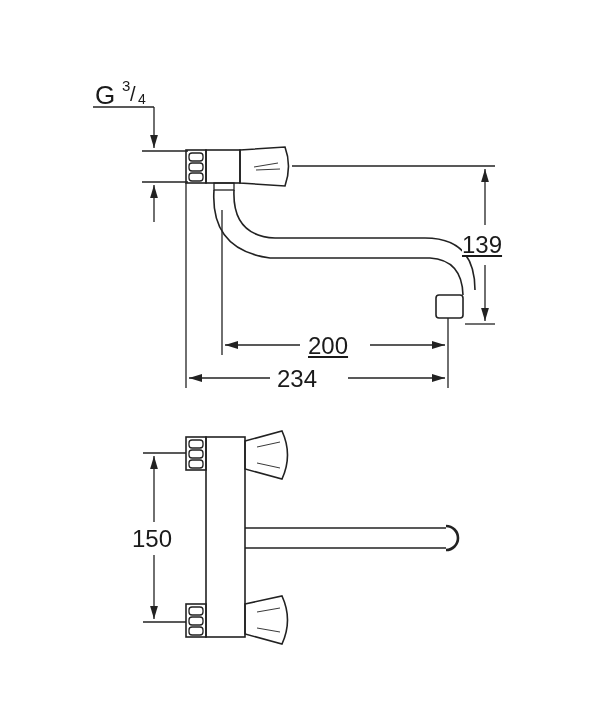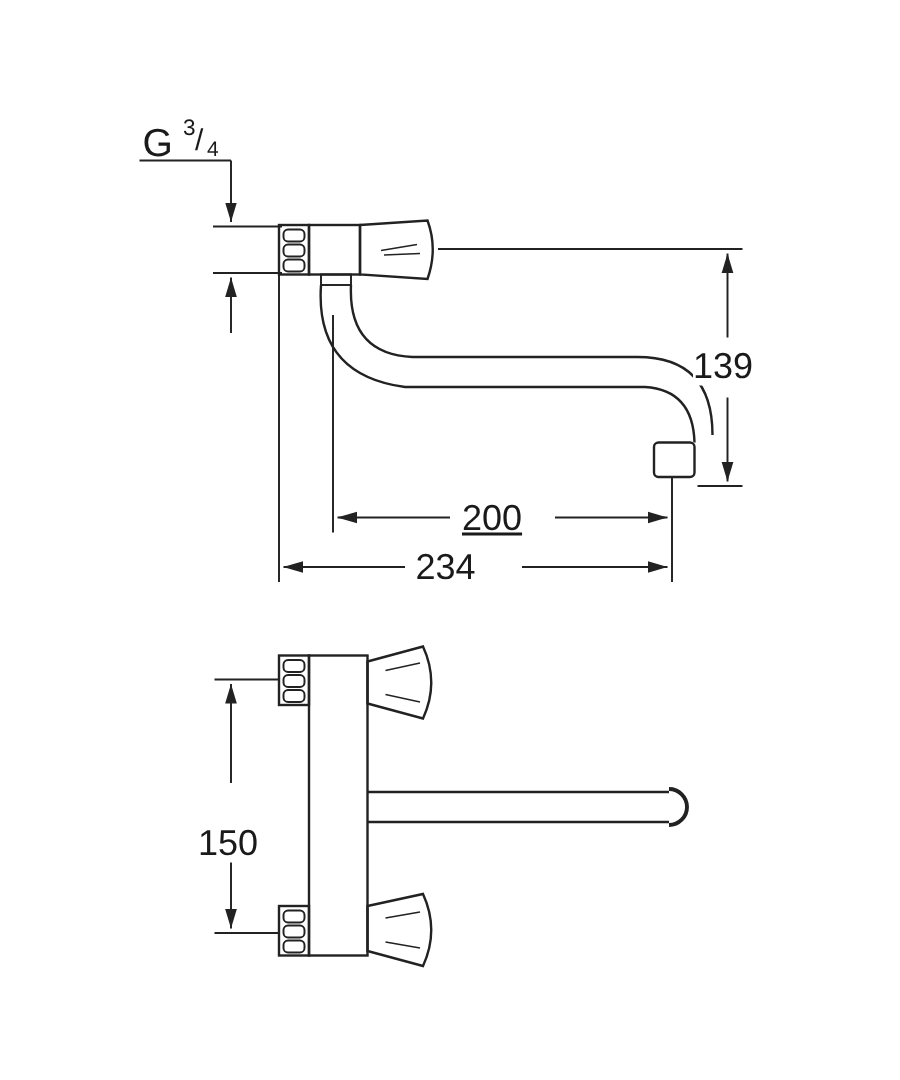--- a/index.html
+++ b/index.html
@@ -97,16 +97,16 @@
     <line x1="154" y1="522" x2="154" y2="456" marker-end="url(#arr)"></line>
     <line x1="154" y1="555" x2="154" y2="619" marker-end="url(#arr)"></line>
   </g>
 </svg>
 
 <span class="lbl" style="left:95px; top:82px; font-size:26px; background:transparent;">G</span>
 <span class="sup" style="left:122px; top:78px; font-size:15px;">3</span>
 <span class="sup" style="left:130px; top:84px; font-size:20px;">/</span>
 <span class="sup" style="left:138px; top:92px; font-size:14px;">4</span>
 
-<span class="lbl" style="left:462px; top:233px;">139</span>
+<span class="lbl" style="left:462px; top:233px;text-decoration:underline;">139</span>
 <span class="lbl" style="left:308px; top:334px;text-decoration:underline;">200</span>
 <span class="lbl" style="left:277px; top:367px;">234</span>
-<span class="lbl" style="left:132px; top:527px;margin-top:24px;">150</span>
+<span class="lbl" style="left:132px; top:527px;">150</span>
 
 </body></html>

